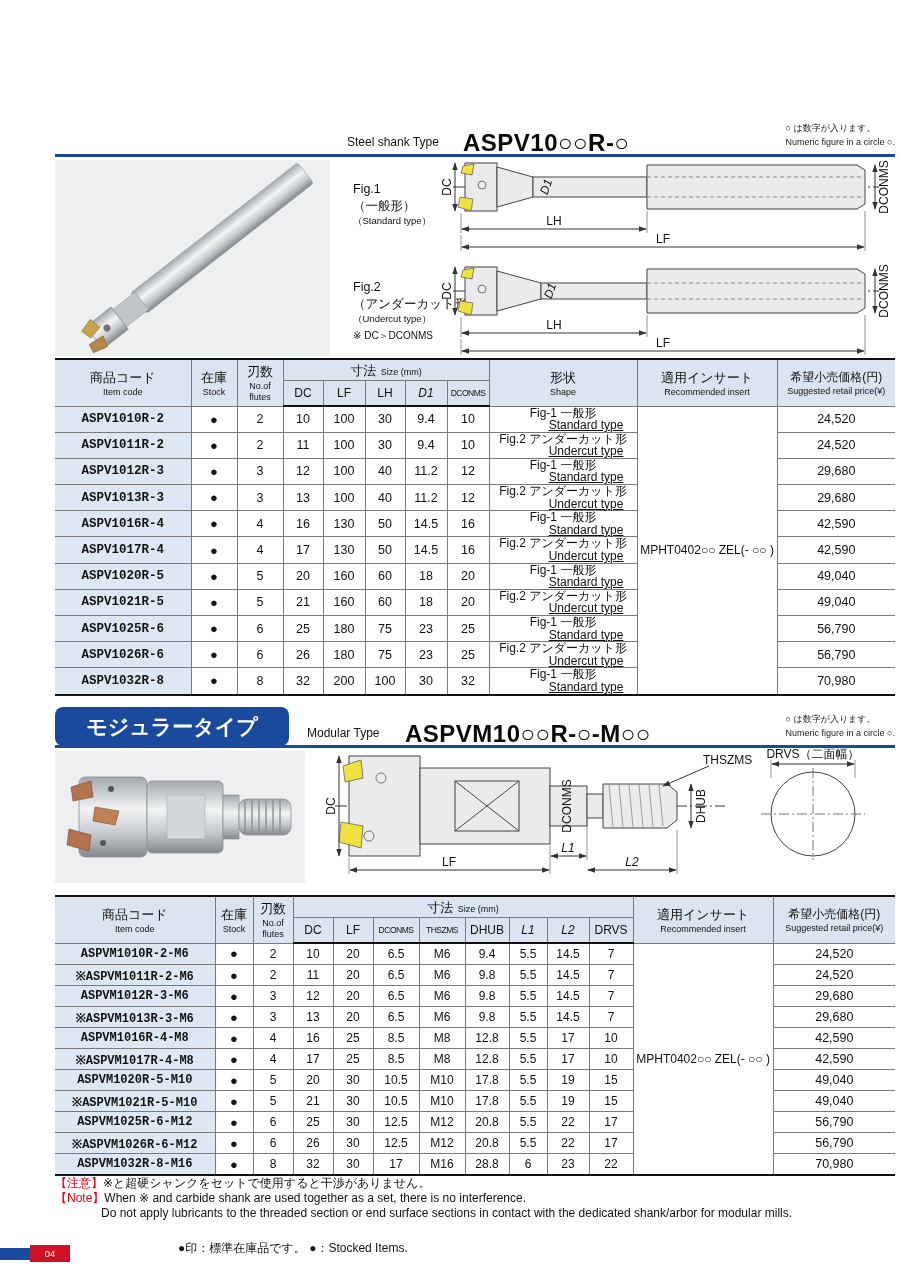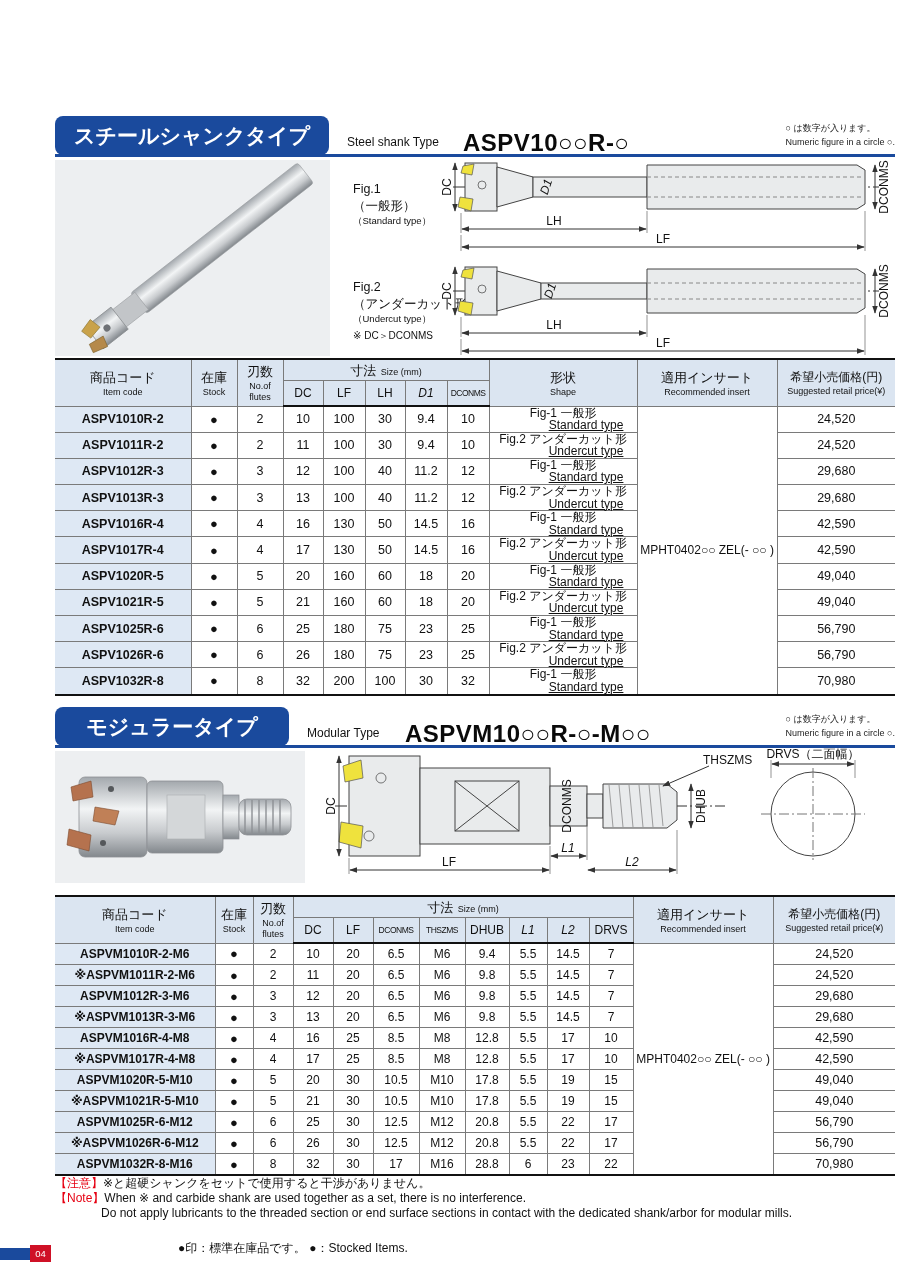--- a/index.html
+++ b/index.html
@@ -43,36 +43,36 @@
   .hjp{display:block;font-size:13px;text-align:center;}
   .hen{display:block;font-size:9px;line-height:1.15;}
   .hjp-size{font-size:13px;}
   .hen-inline{font-size:9px;}
   tr.dims-row th{font-size:12px;height:24px;}
   tr.dims-row th.ital{font-style:italic;}
   tr.dims-row th.cond{font-size:8.5px;letter-spacing:-0.5px;}
   tr.hrow1 th{height:20px;}
   .t1 td{height:24px;font-size:12.5px;}
   .t2 td{height:20px;font-size:12px;}
-  td.code-cell{background:#dee8f4;text-align:left;padding-left:12px;font-weight:bold;}
+  td.code-cell{background:#dee8f4;text-align:left;padding-left:12px;font-weight:bold;font-family:Liberation Mono, monospace;}
   td.code-cell.center{text-align:center;padding-left:2px;}
   td.stock-cell{font-size:13px;}
   td.shape-cell{text-align:left;padding-left:5px;line-height:1.05;}
   .shape-main{display:block;font-size:12px;}
   .shape-sub{display:block;font-size:12px;padding-left:46px;text-decoration:underline;}
   td.insert-cell{background:#fff;font-size:12px;}
   td.price-cell{font-size:12.5px;}
 
   
   .notes{position:absolute;left:55px;top:1176px;font-size:12px;line-height:15px;color:#111;}
   .notes .tag{color:#e60012;}
   .notes .ind{padding-left:46px;}
   .legend{position:absolute;left:178px;top:1240px;font-size:12px;color:#111;}
   .pagebar-blue{position:absolute;left:0;top:1248px;width:30px;height:12px;background:#1a4a9d;}
-  .pagebar-num{position:absolute;left:30px;top:1245px;width:21px;height:17px;background:#cf1126;
+  .pagebar-num{position:absolute;left:30px;top:1245px;width:40px;height:17px;background:#cf1126;
                color:#fff;font-size:9.5px;line-height:17px;text-align:center;}
 
   
   .dline{stroke:#333;stroke-width:1;fill:none;}
   .metal{fill:#e9ebec;stroke:#444;stroke-width:1;}
   .dimtxt{font-size:12px;fill:#111;}
 </style>
 </head>
 <body>
 
@@ -88,21 +88,20 @@
           <stop offset="0.4" stop-color="#f2f4f5"></stop>
         <stop offset="0.7" stop-color="#c8cbce"></stop>
           <stop offset="1" stop-color="#83888d"></stop>
       </linearGradient>
     </defs>
   </svg>
 
 
   <section class="sec" style="top:112px">
     <div class="sec-head">
-      <div class="badge b1">スチールシャンクタイプ</div>
       <div class="subtitle" style="left:292px">Steel shank Type</div>
       <div class="model" style="left:408px">ASPV10○○R-○</div>
       <div class="circ-note">
         <div>○ は数字が入ります。</div>
         <div>Numeric figure in a circle ○.</div>
       </div>
     </div>
 
     <div class="sec-body" style="height:212px">
 

